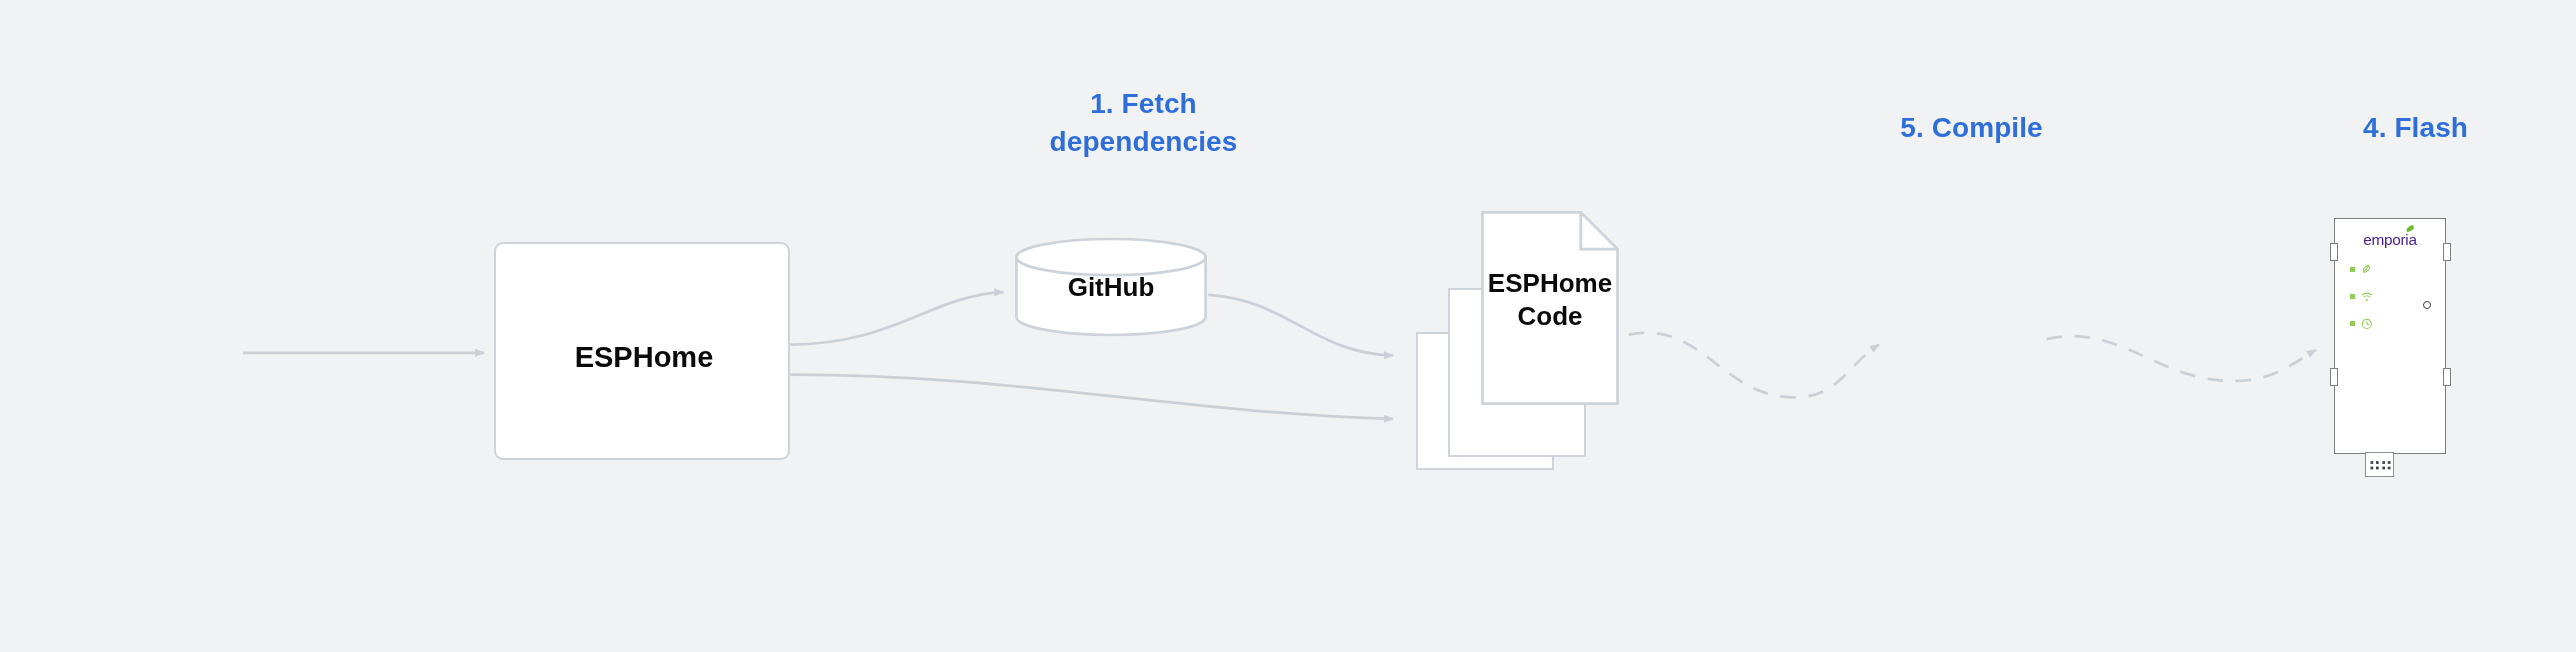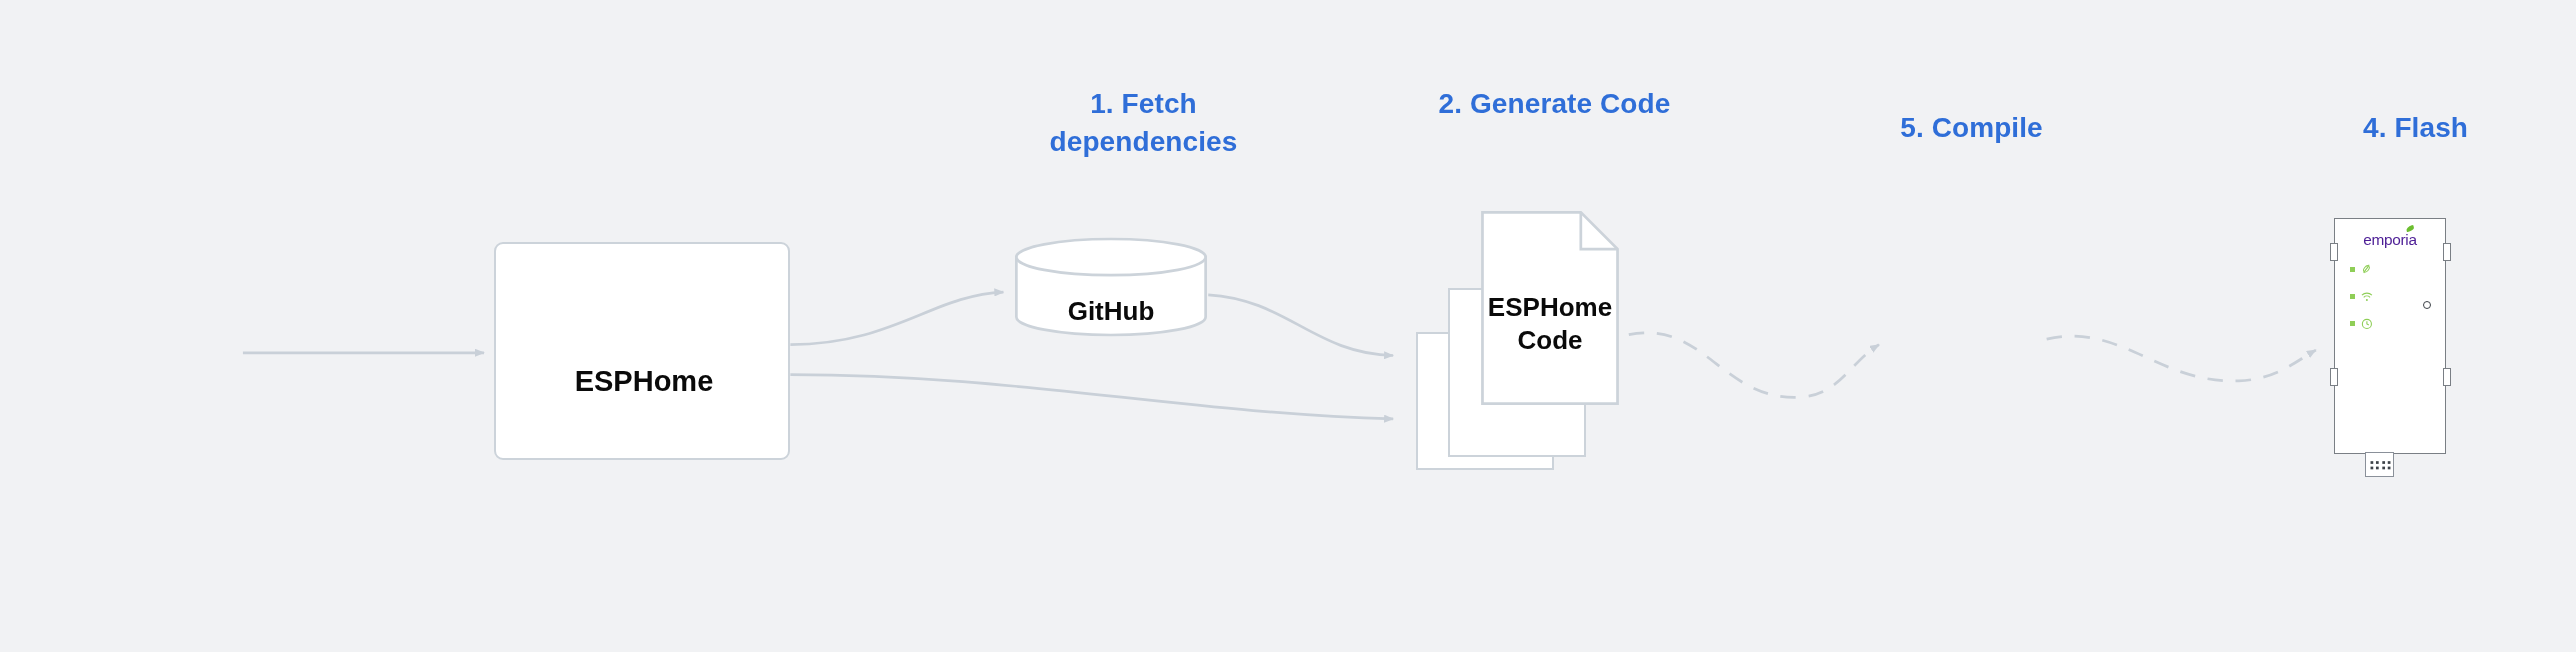--- a/index.html
+++ b/index.html
@@ -39,21 +39,20 @@
 
   
   .node-text {
     position: absolute;
     color: #0a0a0a;
     font-weight: bold;
     font-size: 26px;
     line-height: 1.28;
     text-align: center;
     white-space: pre-line;
-    margin-top: 24px;
   }
 
   
   .doc {
     position: absolute;
   }
   .doc .sheet {
     position: absolute;
     left: 0;
     top: 0;
@@ -182,22 +181,20 @@
       <path d="M1797,369 C1880,352 1900,442 1985,438 C2030,436 2040,400 2073,380" fill="none" stroke="#c9d0d8" stroke-width="3" stroke-dasharray="17 14" marker-end="url(#ah)"></path>
     </g>
 
     <g>
       <path d="M2258,374 C2340,355 2380,423 2470,420 C2512,418 2530,400 2555,386" fill="none" stroke="#c9d0d8" stroke-width="3" stroke-dasharray="17 14" marker-end="url(#ah)"></path>
     </g>
   </svg>
 
   <div class="step-label" style="left:1012px; top:85px; width:263px;">1. Fetch
 dependencies</div>
-  <div class="step-label" style="left:1423px; top:85px; width:263px;">2. Generate
-Code</div>
   <div class="step-label" style="left:1840px; top:109px; width:263px;">5. Compile</div>
   <div class="step-label" style="left:2284px; top:109px; width:263px;">4. Flash</div>
 
 
   <div class="proc-box" style="left:494px; top:242px; width:296px; height:218px;">
     <div class="node-text" style="left:0; top:95px; width:296px; font-size:29px;">ESPHome</div>
   </div>
 
   <div class="cyl" style="left:1015px; top:237px; width:192px; height:100px;">
     <svg width="192" height="100" viewBox="0 0 212 110">

